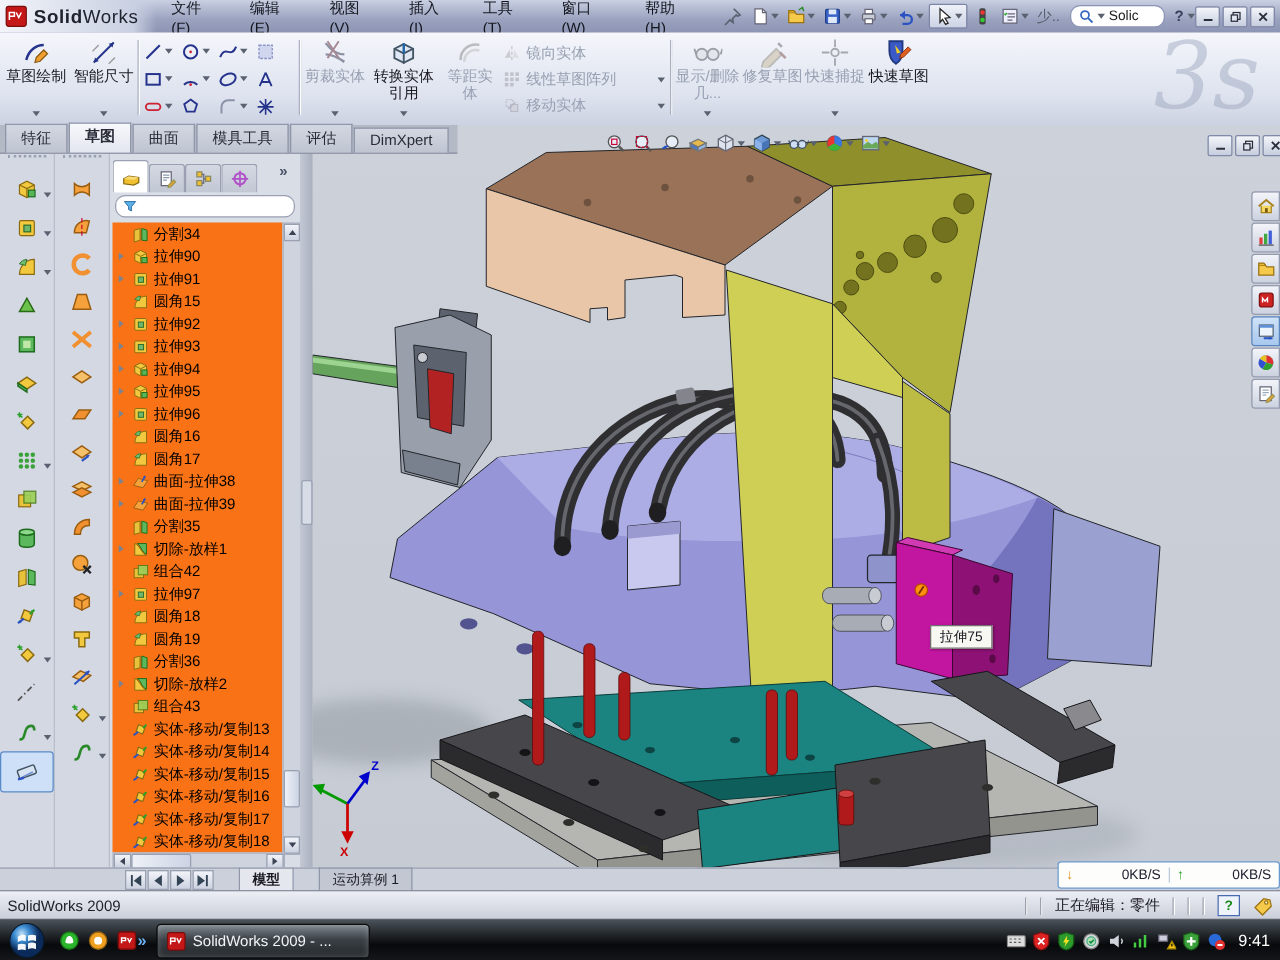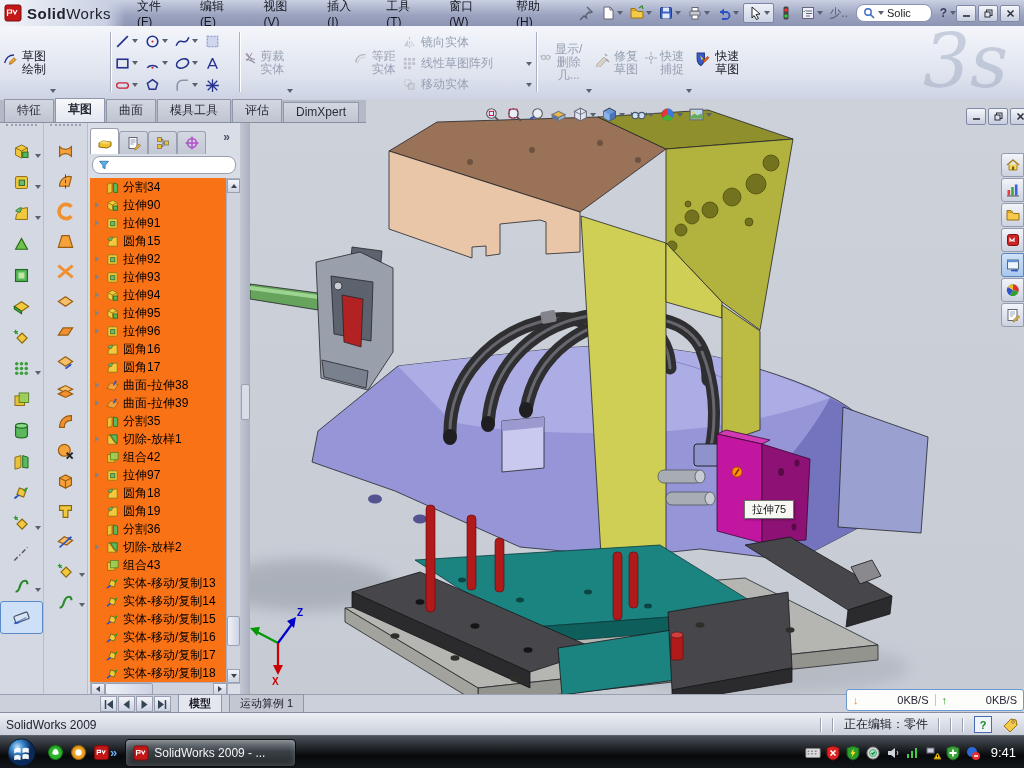--- a/index.html
+++ b/index.html
@@ -24,21 +24,21 @@
   #ovflabel{color:#5a6170;margin-left:4px;}
   #searchbox{display:flex;align-items:center;gap:3px;margin-left:8px;width:62px;height:16px;background:#fff;border:1px solid #8a93b4;border-radius:8px;padding:0 6px;}
   #searchbox .i{width:12px;height:12px;}
   #searchval{font-size:11px;color:#222;}
   #thelp{margin-left:8px;color:#39405c;font-weight:bold;}
   #winctl{margin-left:auto;display:flex;gap:2px;padding-right:4px;}
   .wbtn{width:18px;height:15px;border:1px solid #8089a8;border-radius:2px;background:linear-gradient(#f4f6fa,#c6cdde);display:flex;align-items:center;justify-content:center;}
   .wbtn svg{width:9px;height:9px;}
   
   #cmdbar{left:0;top:26px;width:1024px;height:74px;background:linear-gradient(#f4f6fb,#dde2ee 70%,#ccd2e2);border-bottom:1px solid #9aa2b8;}
-  .cmbig{position:absolute;top:3px;height:66px;display:flex;flex-direction:row;align-items:center;border-radius:3px;}
+  .cmbig{position:absolute;top:3px;height:66px;display:flex;flex-direction:column;align-items:center;border-radius:3px;}
   .cmbig .i{width:24px;height:24px;margin-top:1px;}
   .cmbig .lbl{text-align:center;line-height:13px;margin-top:1px;}
   .cmbig .ddt{margin-top:auto;margin-bottom:2px;}
   .dim .lbl{color:#98a0b2;}
   .dim .i{opacity:.5;filter:grayscale(70%);}
   .cmsep{position:absolute;top:6px;height:60px;width:1px;background:#aab0c2;border-right:1px solid #fff;}
   #skgrid{position:absolute;left:114px;top:4px;width:122px;display:flex;flex-wrap:wrap;}
   .skcell{width:30px;height:22px;display:flex;align-items:center;gap:1px;}
   .skcell .i{width:17px;height:17px;}
   #cmstack{position:absolute;left:402px;top:6px;width:130px;}
@@ -98,21 +98,21 @@
   .tri-dn{width:0;height:0;border-left:3.5px solid transparent;border-right:3.5px solid transparent;border-top:4px solid #3c4354;}
   .tri-l{width:0;height:0;border-top:3.5px solid transparent;border-bottom:3.5px solid transparent;border-right:4px solid #3c4354;}
   .tri-r{width:0;height:0;border-top:3.5px solid transparent;border-bottom:3.5px solid transparent;border-left:4px solid #3c4354;}
   .thumb{background:linear-gradient(90deg,#eef1f7,#ccd3e4);border:1px solid #98a0b2;border-radius:2px;}
   #splitter{left:240px;top:122px;width:10px;height:572px;background:linear-gradient(90deg,#c3c8d4,#aab0bf);}
   #splithandle{position:absolute;left:1px;top:262px;width:7px;height:34px;background:#d8dce6;border:1px solid #98a0b2;border-radius:2px;}
   
   #doctabs{left:0;top:694px;width:1024px;height:18px;background:#ccd0da;border-top:1px solid #9aa0b2;display:flex;align-items:flex-end;}
   #navbtns{display:flex;gap:1px;margin-left:100px;margin-bottom:1px;}
   .nbtn{width:15px;height:14px;}
-  .dtab{padding:1px 10px 2px;border:1px solid #9097aa;border-bottom:none;background:#c2c7d2;margin-left:7px;font-size:11px;}
+  .dtab{padding:1px 10px 2px;border:1px solid #9097aa;border-bottom:none;background:#c2c7d2;margin-left:20px;font-size:11px;}
   .dtab.active{background:#e4e7ee;font-weight:bold;}
   
   #statusbar{left:0;top:712px;width:1024px;height:23px;background:linear-gradient(#eceff5,#c9cdd8);border-top:1px solid #8a90a0;display:flex;align-items:center;}
   #statusleft{margin-left:6px;color:#1c1e28;}
   #statusright{margin-left:auto;display:flex;align-items:center;gap:10px;margin-right:6px;}
   .ssep{width:1px;height:14px;background:#9aa0ae;border-right:1px solid #fff;}
   #helpbox{width:16px;height:15px;border:1px solid #4a6ab0;background:#eef3fc;color:#1a8a1a;font-weight:bold;font-size:11px;display:flex;align-items:center;justify-content:center;}
   #tagicon{width:16px;height:16px;}
   
   #netoverlay{left:846px;top:689px;width:176px;height:20px;background:#fdfdfb;border:1px solid #6a9ad0;border-radius:3px;display:flex;align-items:center;z-index:8;font-size:11px;color:#223;}
@@ -296,20 +296,31 @@
     <div class="cmbig" style="left:2px;width:54px">
         <span class="i">
           <svg viewBox="0 0 24 24">
             <path d="M4 18c2-8 8-12 14-12" fill="none" stroke="#26338c" stroke-width="2"></path>
             <path d="M12 16l6-6 3 3-6 6-4 1z" fill="#f0a030" stroke="#8a5a10"></path>
           </svg>
         </span>
         <span class="lbl">草图绘制</span>
         <span class="ddt show"></span>
       </div>
+    <div class="cmbig" style="left:58px;width:50px">
+        <span class="i">
+          <svg viewBox="0 0 24 24">
+            <path d="M4 20L20 4" stroke="#26338c" stroke-width="1.5"></path>
+            <path d="M4 20l1-4 3 3zM20 4l-4 1 3 3z" fill="#26338c"></path>
+            <path d="M8 6L3 11M21 16l-5 5" stroke="#999"></path>
+          </svg>
+        </span>
+        <span class="lbl">智能尺寸</span>
+        <span class="ddt show"></span>
+      </div>
     <div class="cmsep" style="left:110px"></div>
     <div id="skgrid">
 
     <div class="skcell">
           <span class="i">
             <svg viewBox="0 0 16 16" style="width: 100%; height: 100%;">
               <path d="M3 13L13 3" stroke="#26338c" stroke-width="1.6"></path>
             </svg>
           </span>
           <span class="ddt show"></span>
@@ -403,20 +414,31 @@
       </div>
     <div class="cmsep" style="left:239px"></div>
     <div class="cmbig dim" style="left:243px;width:50px">
         <span class="i">
           <svg viewBox="0 0 16 16">
             <path d="M3 3c3 4 7 6 10 6M3 9c3 0 7 2 10 4" fill="none" stroke="#26338c" stroke-width="1.3"></path>
             <path d="M10 2l-6 9M4 2l6 9" stroke="#c03" stroke-width="1"></path>
           </svg>
         </span>
         <span class="lbl">剪裁实体</span>
+        <span class="ddt show"></span>
+      </div>
+    <div class="cmbig" style="left:295px;width:56px">
+        <span class="i">
+          <svg viewBox="0 0 16 16">
+            <path d="M3 6l5-2.5L13 6v5l-5 2.5L3 11z" fill="#dfe8f4" stroke="#456"></path>
+            <path d="M3 6l5 2.5L13 6M8 8.5V14" fill="none" stroke="#456"></path>
+            <path d="M8 8.5V3" stroke="#26a" stroke-width="1.3"></path>
+          </svg>
+        </span>
+        <span class="lbl">转换实体引用</span>
         <span class="ddt show"></span>
       </div>
     <div class="cmbig dim" style="left:353px;width:46px">
         <span class="i">
           <svg viewBox="0 0 16 16">
             <path d="M3 12a8 8 0 0 1 10-8" fill="none" stroke="#888" stroke-width="1.4"></path>
             <path d="M5 13a6 6 0 0 1 8-6" fill="none" stroke="#bbb" stroke-width="1.4"></path>
           </svg>
         </span>
         <span class="lbl">等距实体</span>

